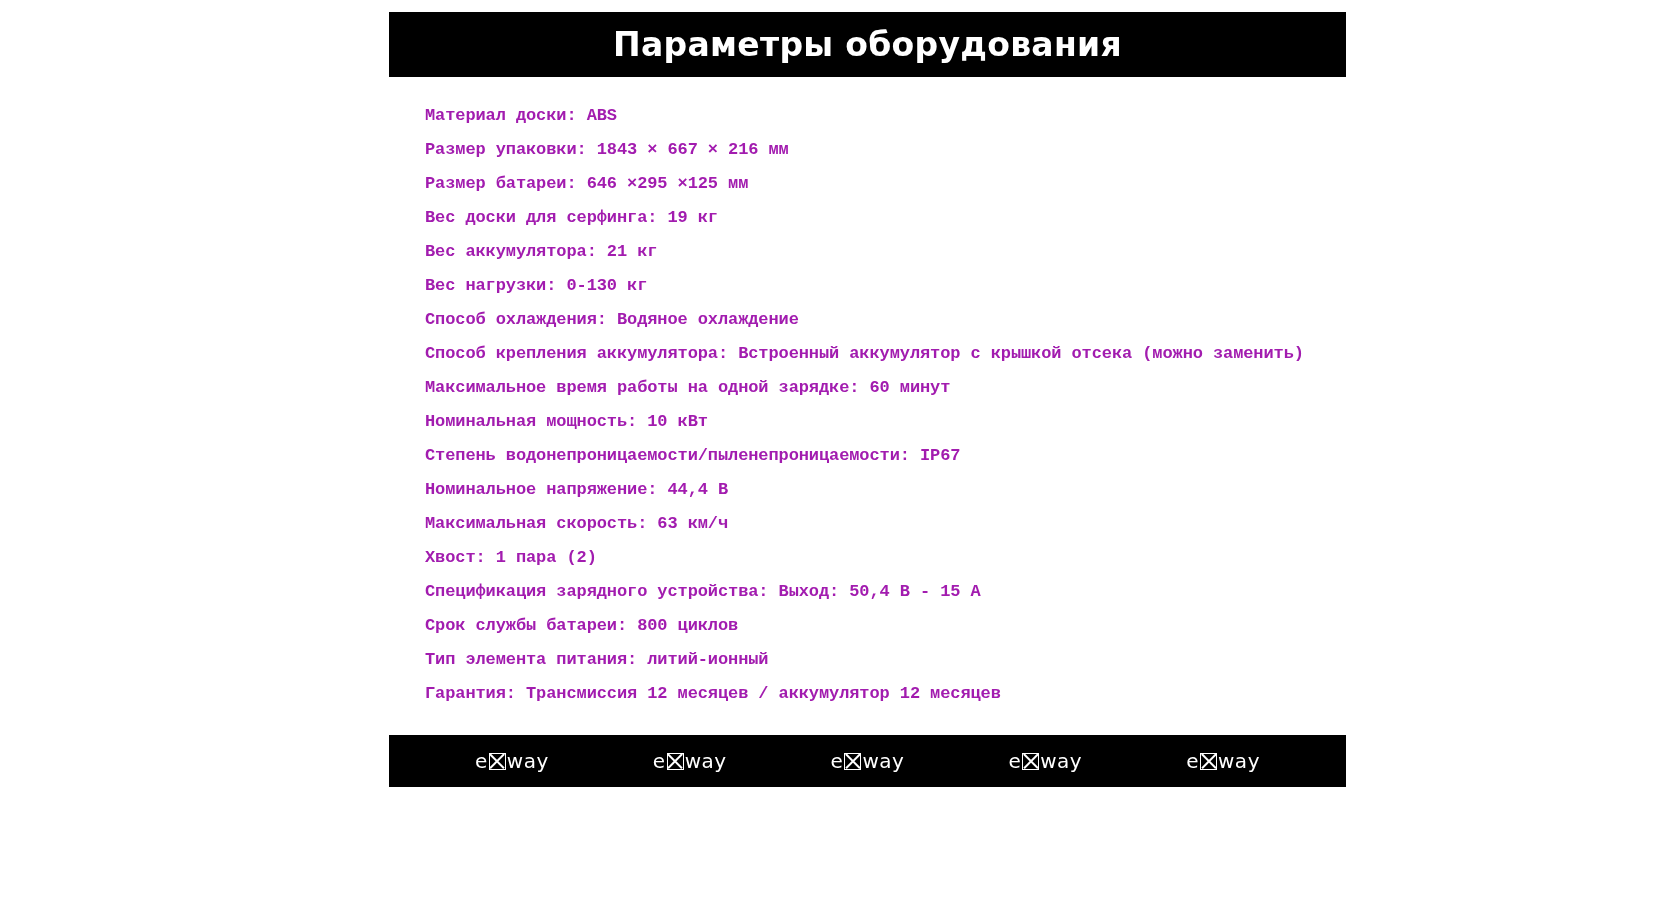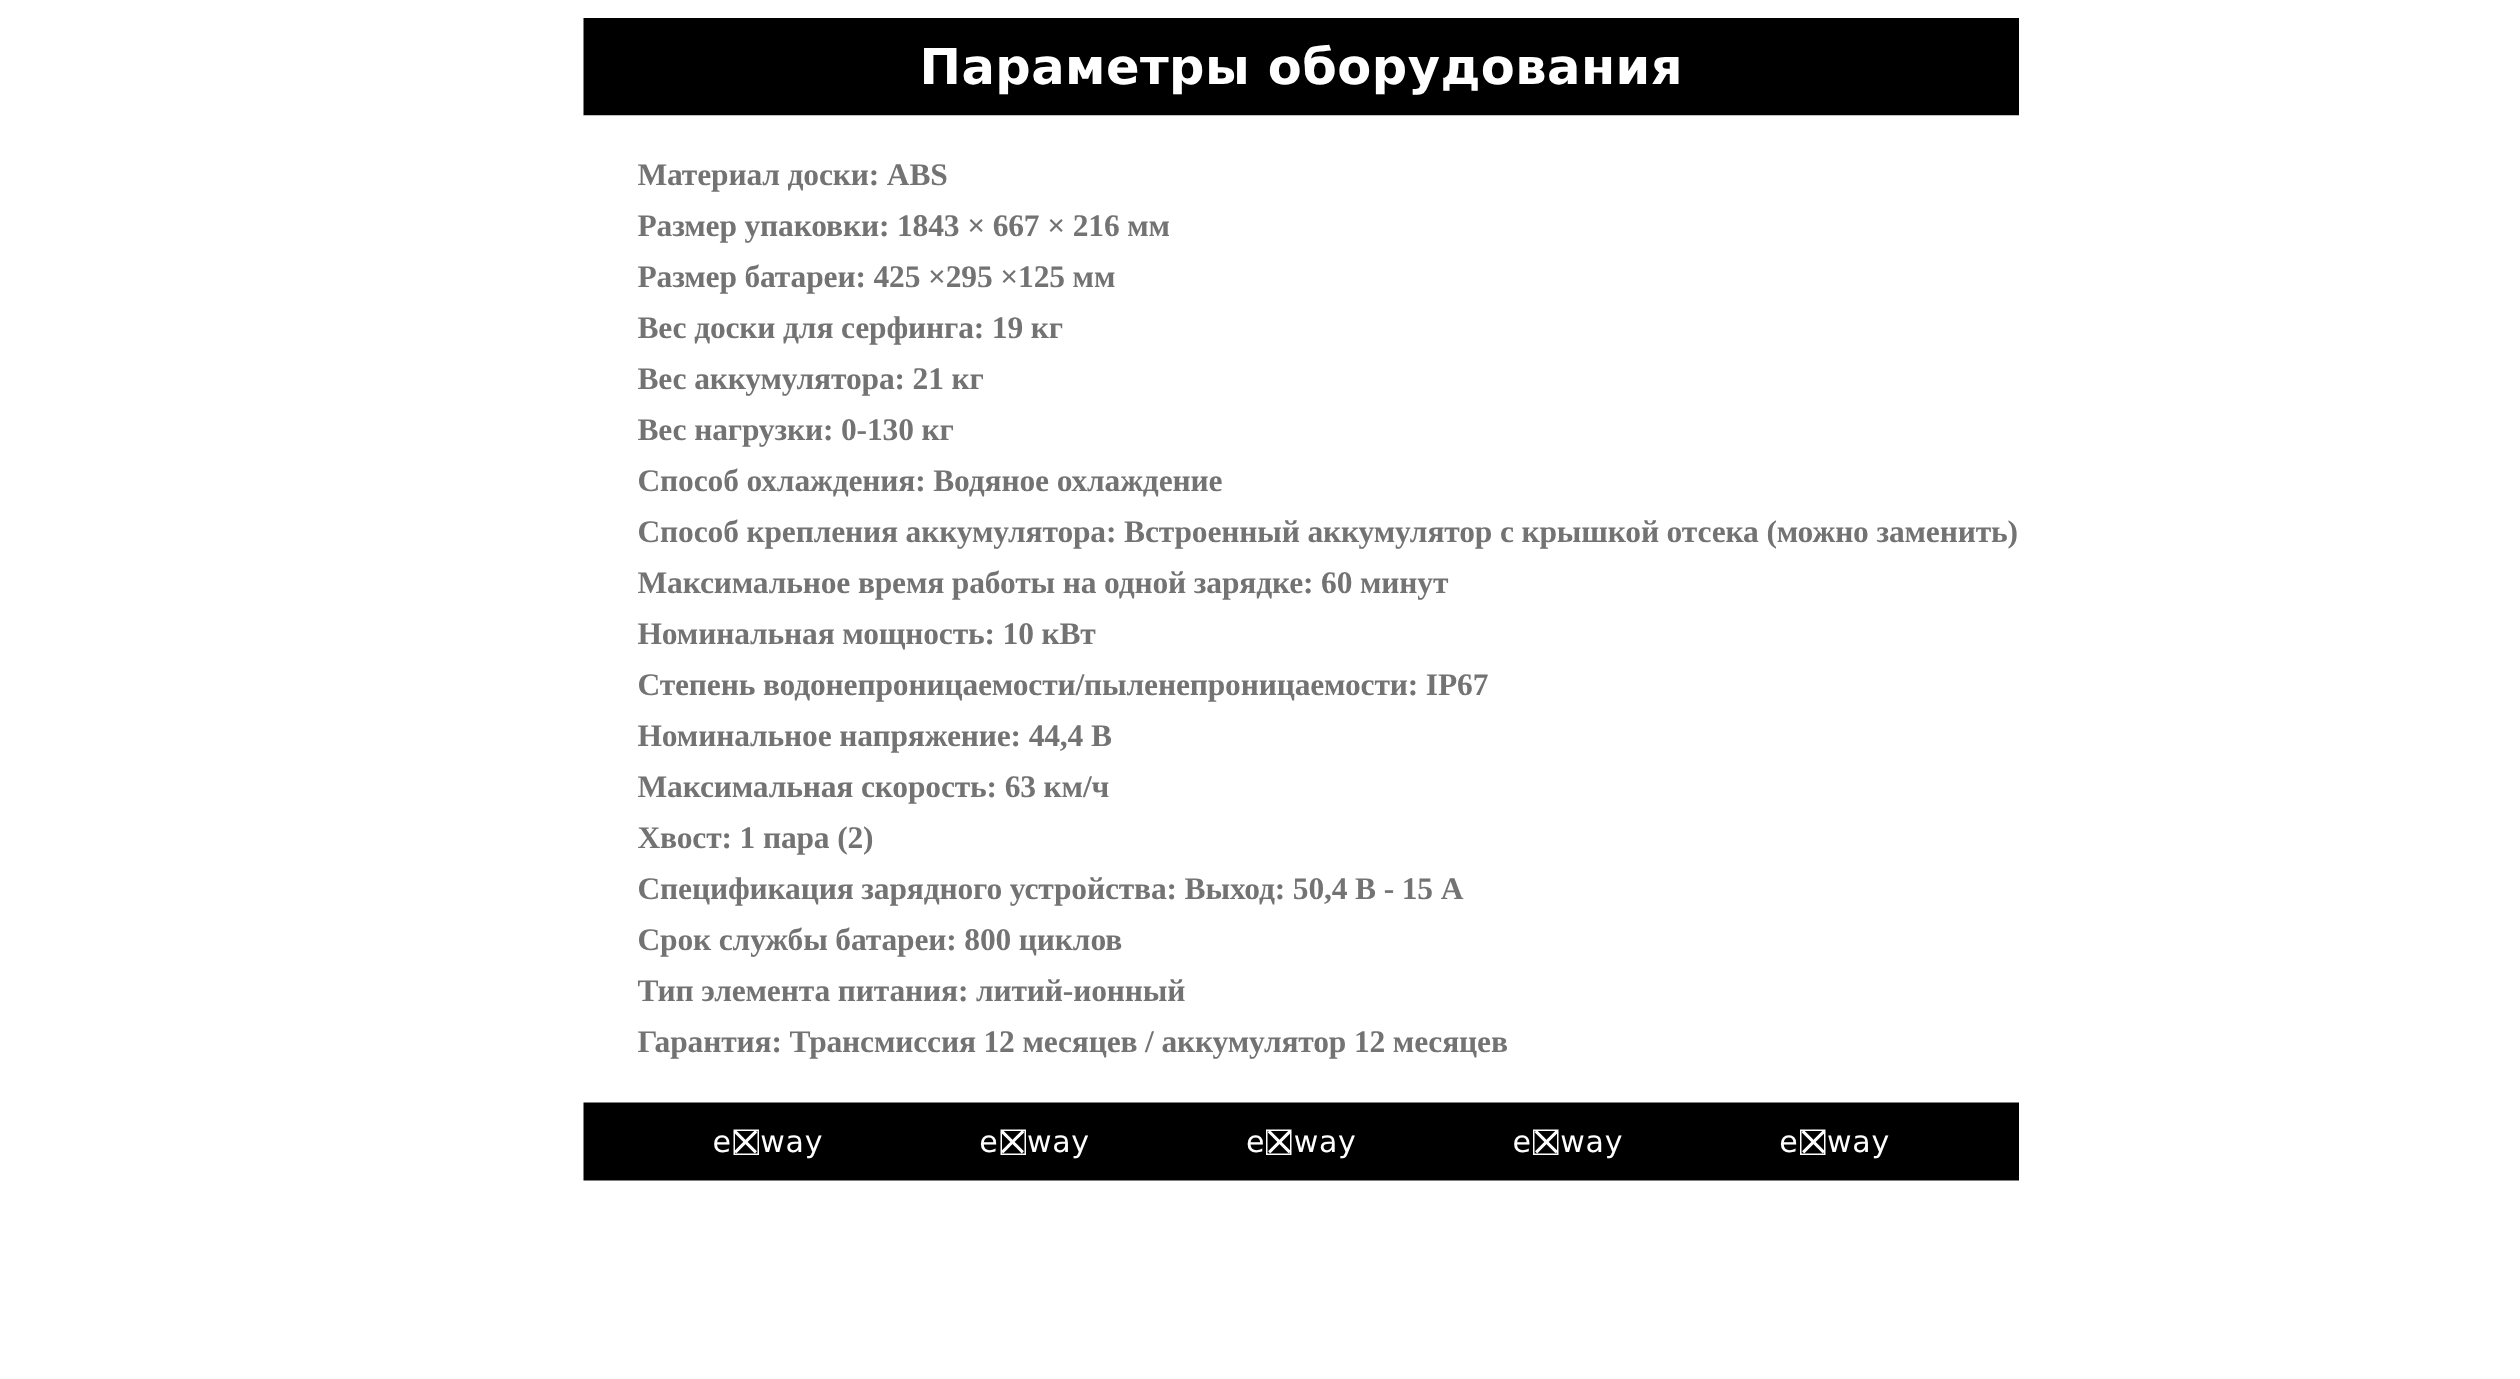--- a/index.html
+++ b/index.html
@@ -40,25 +40,25 @@
     font-size: 33px;
     letter-spacing: 0.3px;
     color: #ffffff;
     white-space: nowrap;
   }
   .spec-body {
     background: #ffffff;
     padding: 22px 0 14px 36px;
   }
   .spec-line {
-    font-family: Liberation Serif, serif;
+    font-family: Liberation Mono, monospace;
     font-weight: bold;
-    font-size: 21px;
+    font-size: 17px;
     line-height: 34px;
-    color: #737373;
+    color: #a21caf;
     letter-spacing: -0.1px;
     white-space: pre-wrap;
   }
   .spec-footer {
     background: #000000;
     height: 52px;
     display: flex;
     align-items: center;
     justify-content: space-around;
     padding: 0 34px;
@@ -108,21 +108,21 @@
 <div class="page">
   <div class="spec-card">
 
     <div class="spec-header">
       <div class="spec-header-title">Параметры оборудования</div>
     </div>
 
     <div class="spec-body">
       <div class="spec-line">Материал доски: ABS</div>
       <div class="spec-line">Размер упаковки: 1843 × 667 × 216 мм</div>
-      <div class="spec-line">Размер батареи: 425 ×295 ×125 мм</div>
+      <div class="spec-line">Размер батареи: 646 ×295 ×125 мм</div>
       <div class="spec-line">Вес доски для серфинга: 19 кг</div>
       <div class="spec-line">Вес аккумулятора: 21 кг</div>
       <div class="spec-line">Вес нагрузки: 0-130 кг</div>
       <div class="spec-line">Способ охлаждения: Водяное охлаждение</div>
       <div class="spec-line">Способ крепления аккумулятора: Встроенный аккумулятор с крышкой отсека (можно заменить)</div>
       <div class="spec-line">Максимальное время работы на одной зарядке: 60 минут</div>
       <div class="spec-line">Номинальная мощность: 10 кВт</div>
       <div class="spec-line">Степень водонепроницаемости/пыленепроницаемости: IP67</div>
       <div class="spec-line">Номинальное напряжение: 44,4 В</div>
       <div class="spec-line">Максимальная скорость: 63 км/ч</div>

